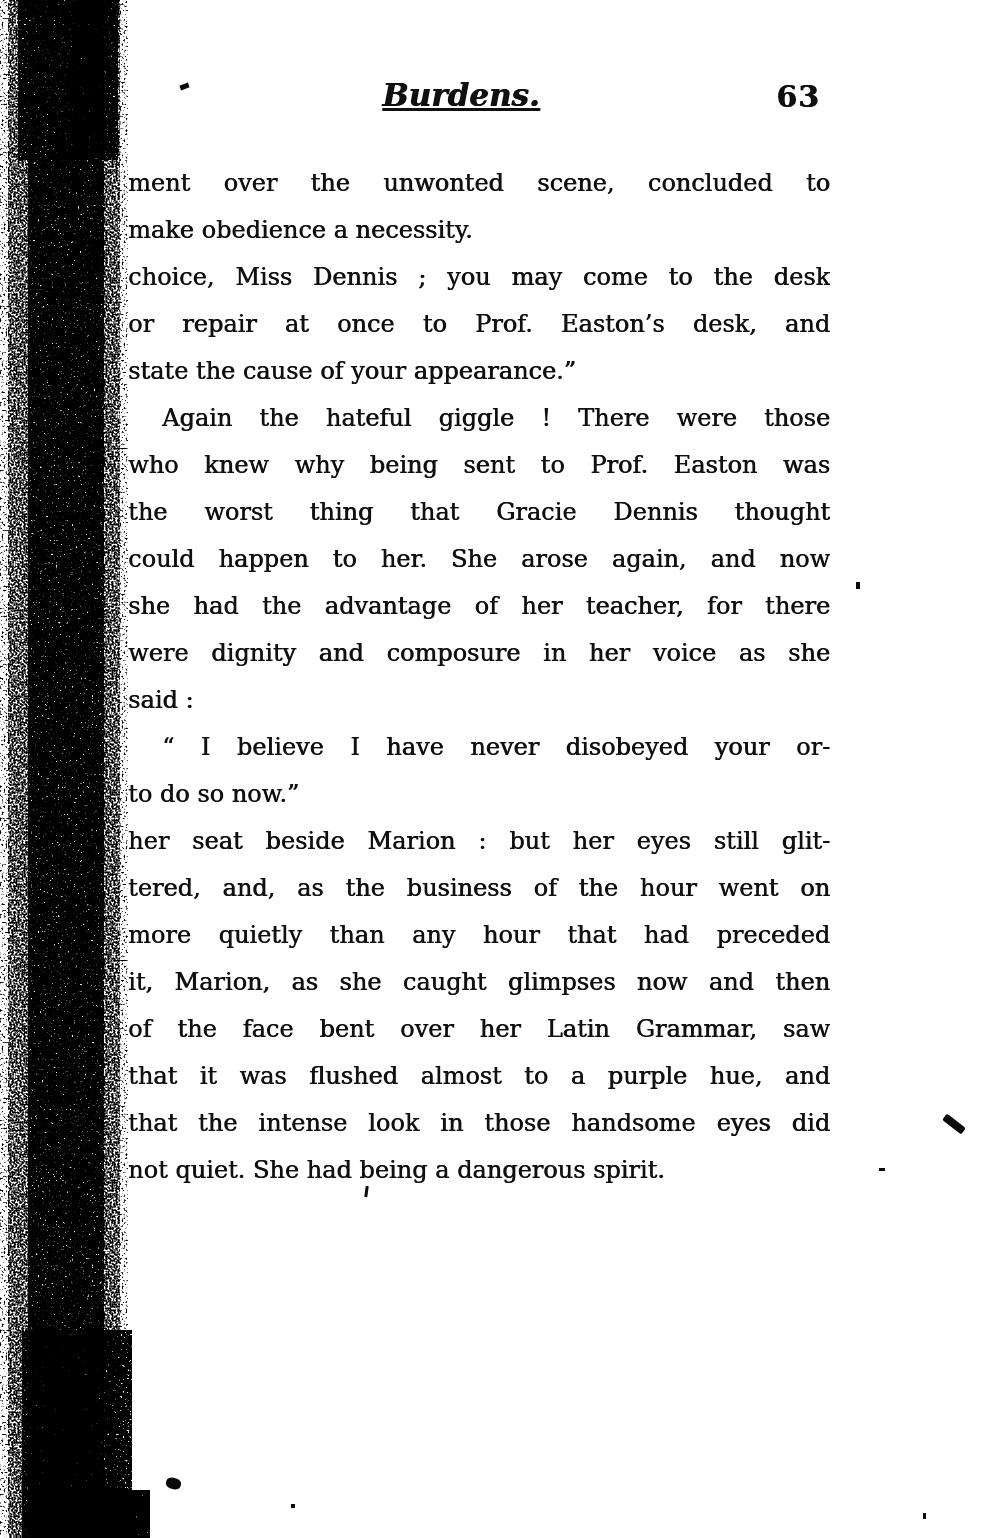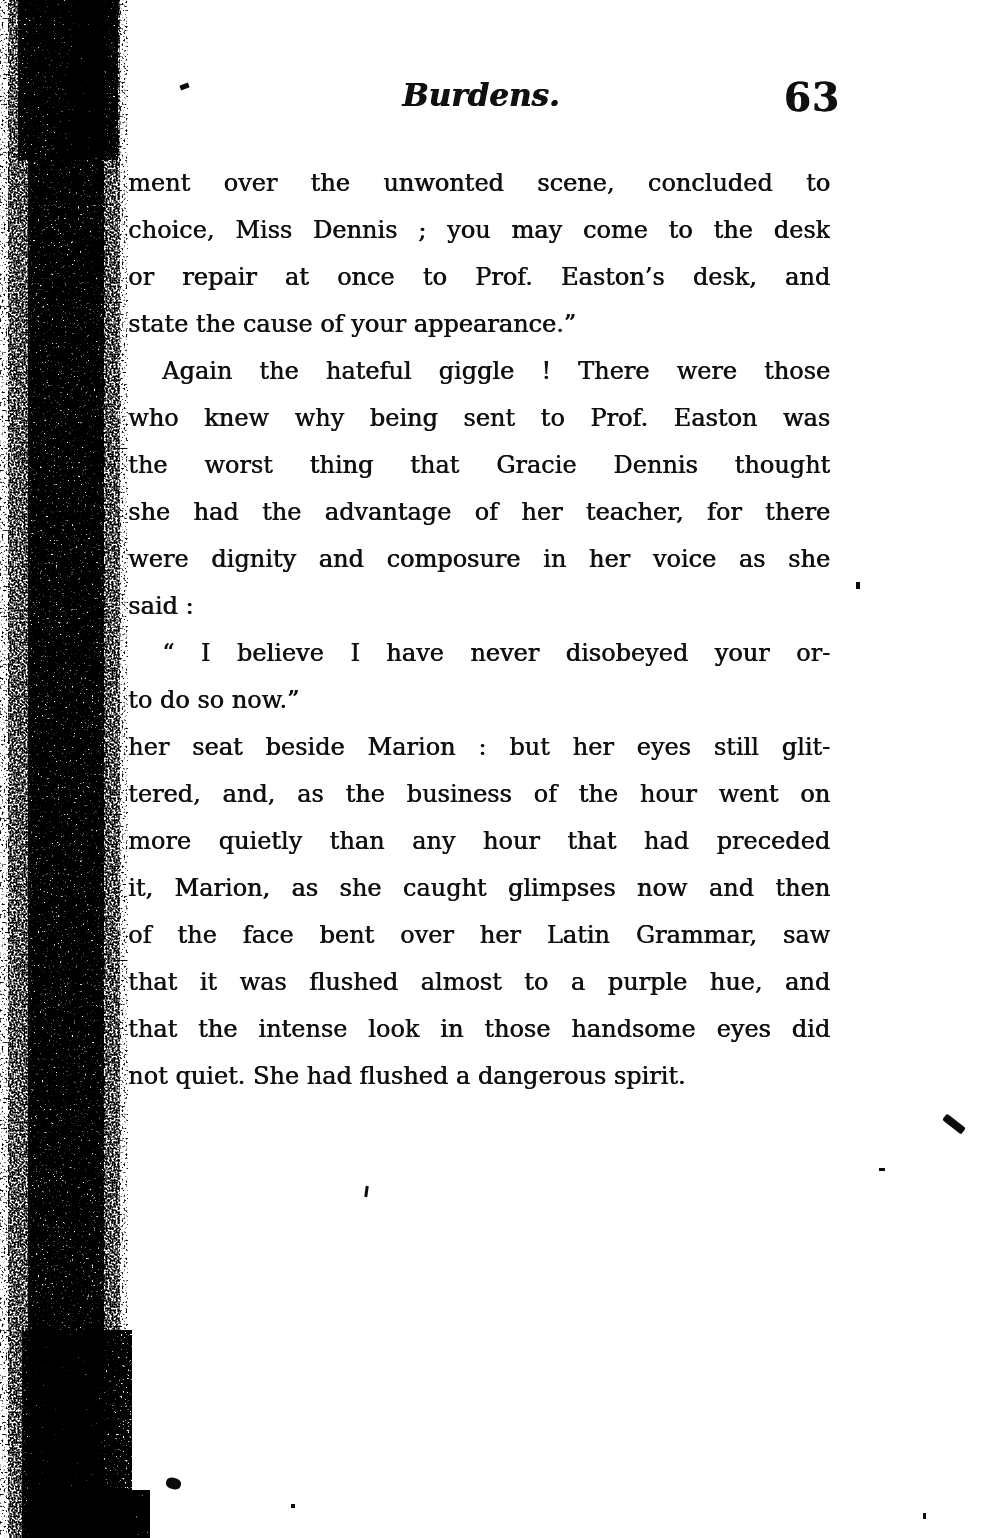--- a/index.html
+++ b/index.html
@@ -8,31 +8,31 @@
     width:1000px;height:1538px;
     background:#ffffff;
     overflow:hidden;
     font-family:"DejaVu Serif","Liberation Serif",serif;
     color:#101010;
   }
   .gutter{
     position:absolute;left:0;top:0;width:150px;height:1538px;
   }
   .running-header{
-    position:absolute;left:140px;top:76px;width:702px;height:42px;
+    position:absolute;left:120px;top:76px;width:702px;height:42px;text-decoration:underline;
   }
   .header-title{
     text-align:center;
     font-style:italic;font-weight:bold;font-size:31px;line-height:38px;
     transform:translateX(-10px);
     text-shadow:0.6px 0 0 #101010;
   }
   .page-number{
     position:absolute;right:2px;top:4px;
-    font-weight:bold;font-size:39px;line-height:34px;
+    font-weight:bold;font-size:30px;line-height:34px;
     letter-spacing:1px;
     text-shadow:0.6px 0 0 #101010;
     text-align:center;
   }
   .text-block{
     position:absolute;left:128px;top:160px;width:702px;
   }
   .line{
     height:47px;line-height:47px;
     font-size:24px;
@@ -78,39 +78,41 @@
     <rect x="30" y="1490" width="120" height="48" filter="url(#nz4)"></rect>
   </svg>
 
   <div class="running-header">
     <div class="header-title">Burdens.</div>
     <div class="page-number">63</div>
   </div>
 
   <div class="text-block">
       <div class="line">ment over the unwonted scene, concluded to</div>
+      <div class="line end">make obedience a necessity.</div>
       <div class="line">choice, Miss Dennis ; you may come to the desk</div>
       <div class="line">or repair at once to Prof. Easton’s desk, and</div>
       <div class="line end">state the cause of your appearance.”</div>
       <div class="line indent">Again the hateful giggle !  There were those</div>
       <div class="line">who knew why being sent to Prof. Easton was</div>
       <div class="line">the worst thing that Gracie Dennis thought</div>
+      <div class="line">could happen to her.  She arose again, and now</div>
       <div class="line">she had the advantage of her teacher, for there</div>
       <div class="line">were dignity and composure in her voice as she</div>
       <div class="line end">said :</div>
       <div class="line indent">“ I believe I have never disobeyed your or-</div>
       <div class="line end">to do so now.”</div>
       <div class="line">her seat beside Marion :  but her eyes still glit-</div>
       <div class="line">tered, and, as the business of the hour went on</div>
       <div class="line">more quietly than any hour that had preceded</div>
       <div class="line">it, Marion, as she caught glimpses now and then</div>
       <div class="line">of the face bent over her Latin Grammar, saw</div>
       <div class="line">that it was flushed almost to a purple hue, and</div>
       <div class="line">that the intense look in those handsome eyes did</div>
-      <div class="line end">not quiet.  She had flushed a dangerous spirit.</div>
+      <div class="line end">not quiet.  She had being a dangerous spirit.</div>
     </div>
 
   <div class="mark" style="left:108px;top:46px;width:6px;height:4px;"></div>
   <div class="mark" style="left:180px;top:84px;width:9px;height:5px;transform:rotate(-20deg);"></div>
   <div class="mark" style="left:856px;top:582px;width:4px;height:7px;"></div>
   <div class="mark" style="left:365px;top:1186px;width:3px;height:11px;transform:rotate(8deg);"></div>
   <div class="mark" style="left:942px;top:1120px;width:24px;height:8px;transform:rotate(38deg);border-radius:2px;"></div>
   <div class="mark" style="left:879px;top:1168px;width:6px;height:3px;"></div>
   <div class="mark" style="left:166px;top:1478px;width:15px;height:11px;transform:rotate(15deg);border-radius:40%;"></div>
   <div class="mark" style="left:291px;top:1504px;width:4px;height:4px;"></div>

